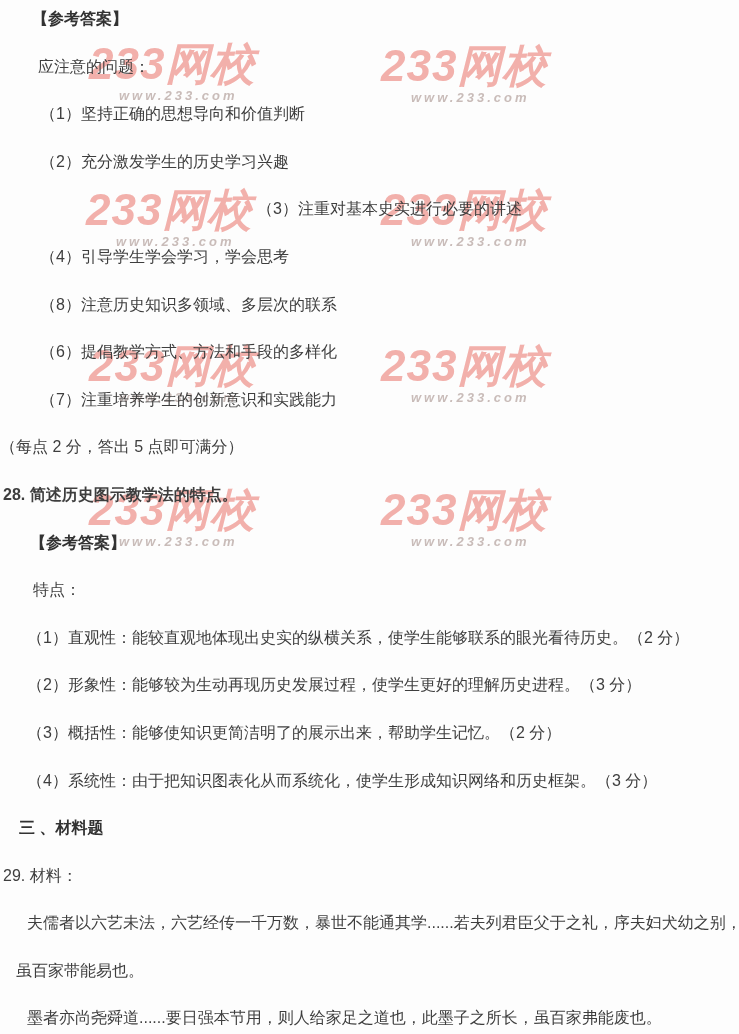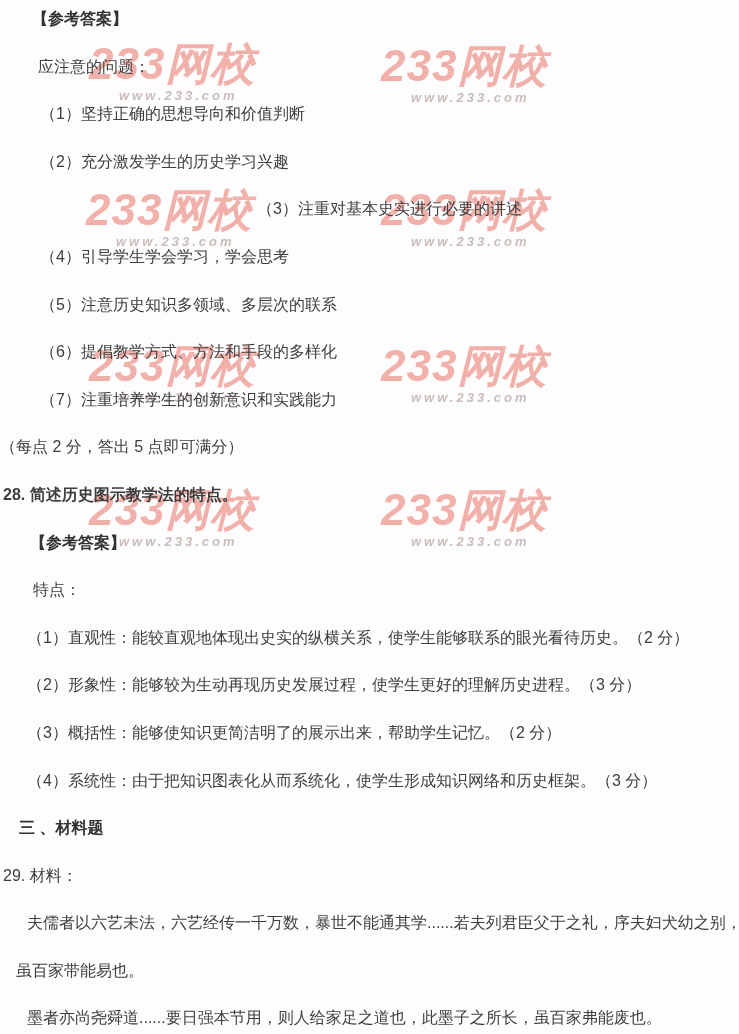--- a/index.html
+++ b/index.html
@@ -102,21 +102,21 @@
       <span class="wm-url" style="color: rgb(201, 188, 185);">www.233.com</span>
     </div>
   </div>
 <div id="doc" style="color: rgb(62, 62, 62);">
     <div class="line bold" style="padding-left: 32px; color: rgb(50, 50, 50);">【参考答案】</div>
     <div class="line" style="padding-left: 38px;">应注意的问题：</div>
     <div class="line" style="padding-left: 40px;">（1）坚持正确的思想导向和价值判断</div>
     <div class="line" style="padding-left: 40px;">（2）充分激发学生的历史学习兴趣</div>
     <div class="line" style="padding-left: 40px; text-align: center;">（3）注重对基本史实进行必要的讲述</div>
     <div class="line" style="padding-left: 40px;">（4）引导学生学会学习，学会思考</div>
-    <div class="line" style="padding-left: 40px;">（5）注意历史知识多领域、多层次的联系</div>
+    <div class="line" style="padding-left: 40px;">（8）注意历史知识多领域、多层次的联系</div>
     <div class="line" style="padding-left: 40px;">（6）提倡教学方式、方法和手段的多样化</div>
     <div class="line" style="padding-left: 40px;">（7）注重培养学生的创新意识和实践能力</div>
     <div class="line" style="padding-left: 0px;">（每点 2 分，答出 5 点即可满分）</div>
     <div class="line" style="padding-left: 3px; font-weight: bold;">28. 简述历史图示教学法的特点。</div>
     <div class="line bold" style="padding-left: 30px; color: rgb(50, 50, 50);">【参考答案】</div>
     <div class="line" style="padding-left: 33px;">特点：</div>
     <div class="line" style="padding-left: 27px;">（1）直观性：能较直观地体现出史实的纵横关系，使学生能够联系的眼光看待历史。（2 分）</div>
     <div class="line" style="padding-left: 27px;">（2）形象性：能够较为生动再现历史发展过程，使学生更好的理解历史进程。（3 分）</div>
     <div class="line" style="padding-left: 27px;">（3）概括性：能够使知识更简洁明了的展示出来，帮助学生记忆。（2 分）</div>
     <div class="line" style="padding-left: 27px;">（4）系统性：由于把知识图表化从而系统化，使学生形成知识网络和历史框架。（3 分）</div>

